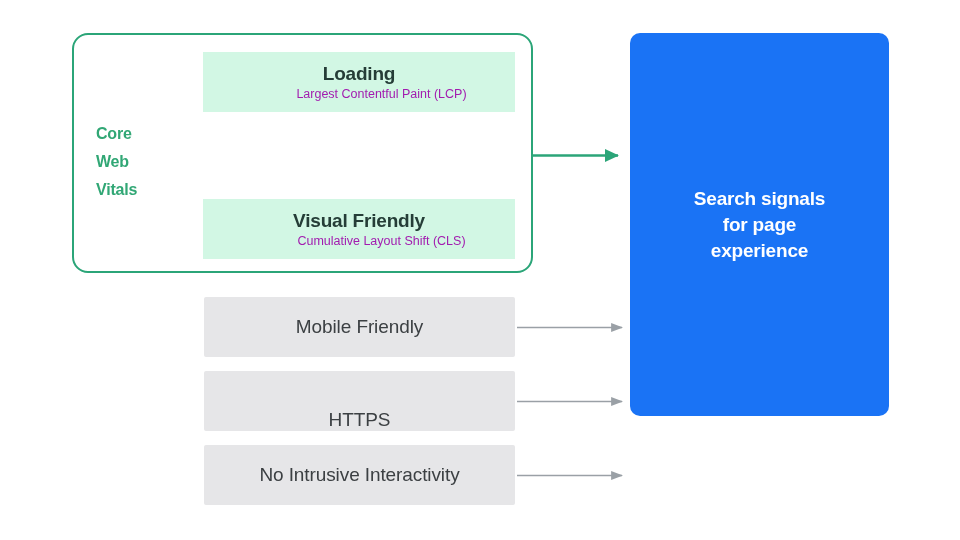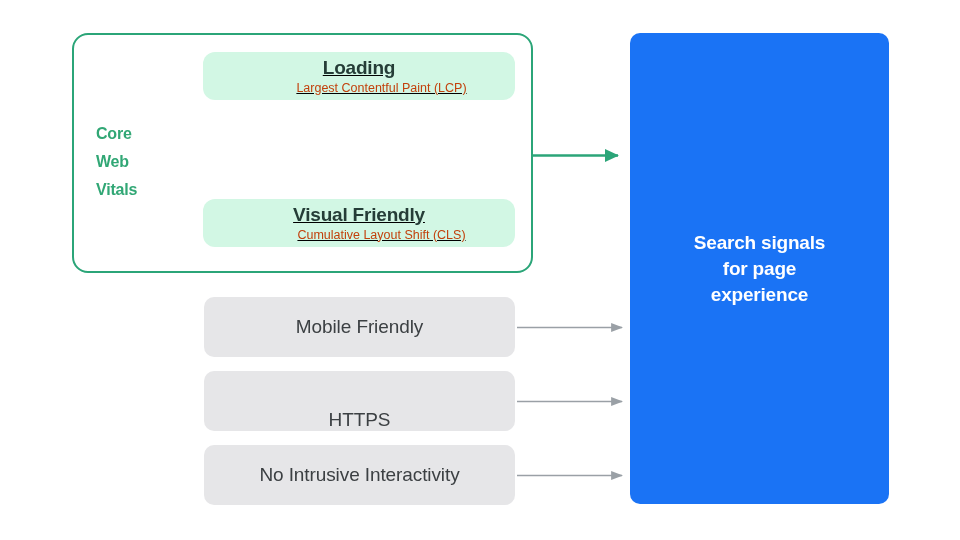--- a/index.html
+++ b/index.html
@@ -44,77 +44,76 @@
     letter-spacing: -0.2px;
     text-align: left;
   }
   .cwv-label span { display: block; }
 
   
   .metric-card {
     position: absolute;
     left: 203px;
     width: 312px;
-    height: 48px;
+    height: 60px;
     background: #D2F7E4;
-    border-radius: 12px;
+    border-radius: 0;
     display: flex;
     flex-direction: column;
     align-items: center;
     justify-content: center;
-    text-decoration: underline;
   }
   .metric-card.c0 { top: 52px; }
   .metric-card.c1 { top: 125px; }
   .metric-card.c2 { top: 199px; }
   .metric-title {
     color: #253D37;
     font-size: 19px;
     font-weight: bold;
     line-height: 23px;
     letter-spacing: -0.2px;
   }
   .metric-sub {
-    color: #c2410c;
+    color: #a21caf;
     font-size: 12.5px;
     font-weight: normal;
     line-height: 17px;
     margin-top: 1px;
     margin-left: 45px;
   }
 
   
   .gray-box {
     position: absolute;
     left: 204px;
     width: 311px;
     height: 60px;
     background: #E6E6E8;
-    border-radius: 10px;
+    border-radius: 2px;
     display: flex;
     align-items: center;
     justify-content: center;
   }
   .gray-box.g0 { top: 297px; }
   .gray-box.g1 { top: 371px; align-items: flex-end; }
   .gray-box.g2 { top: 445px; }
   .gray-label {
     color: #3C4043;
     font-size: 19px;
     font-weight: normal;
     letter-spacing: -0.1px;
   }
 
   
   .blue-panel {
     position: absolute;
     left: 630px;
     top: 33px;
     width: 259px;
-    height: 471px;
+    height: 383px;
     background: #1A73F5;
     border-radius: 10px;
     display: flex;
     align-items: center;
     justify-content: center;
   }
   .blue-text {
     color: #ffffff;
     font-size: 19px;
     font-weight: bold;

